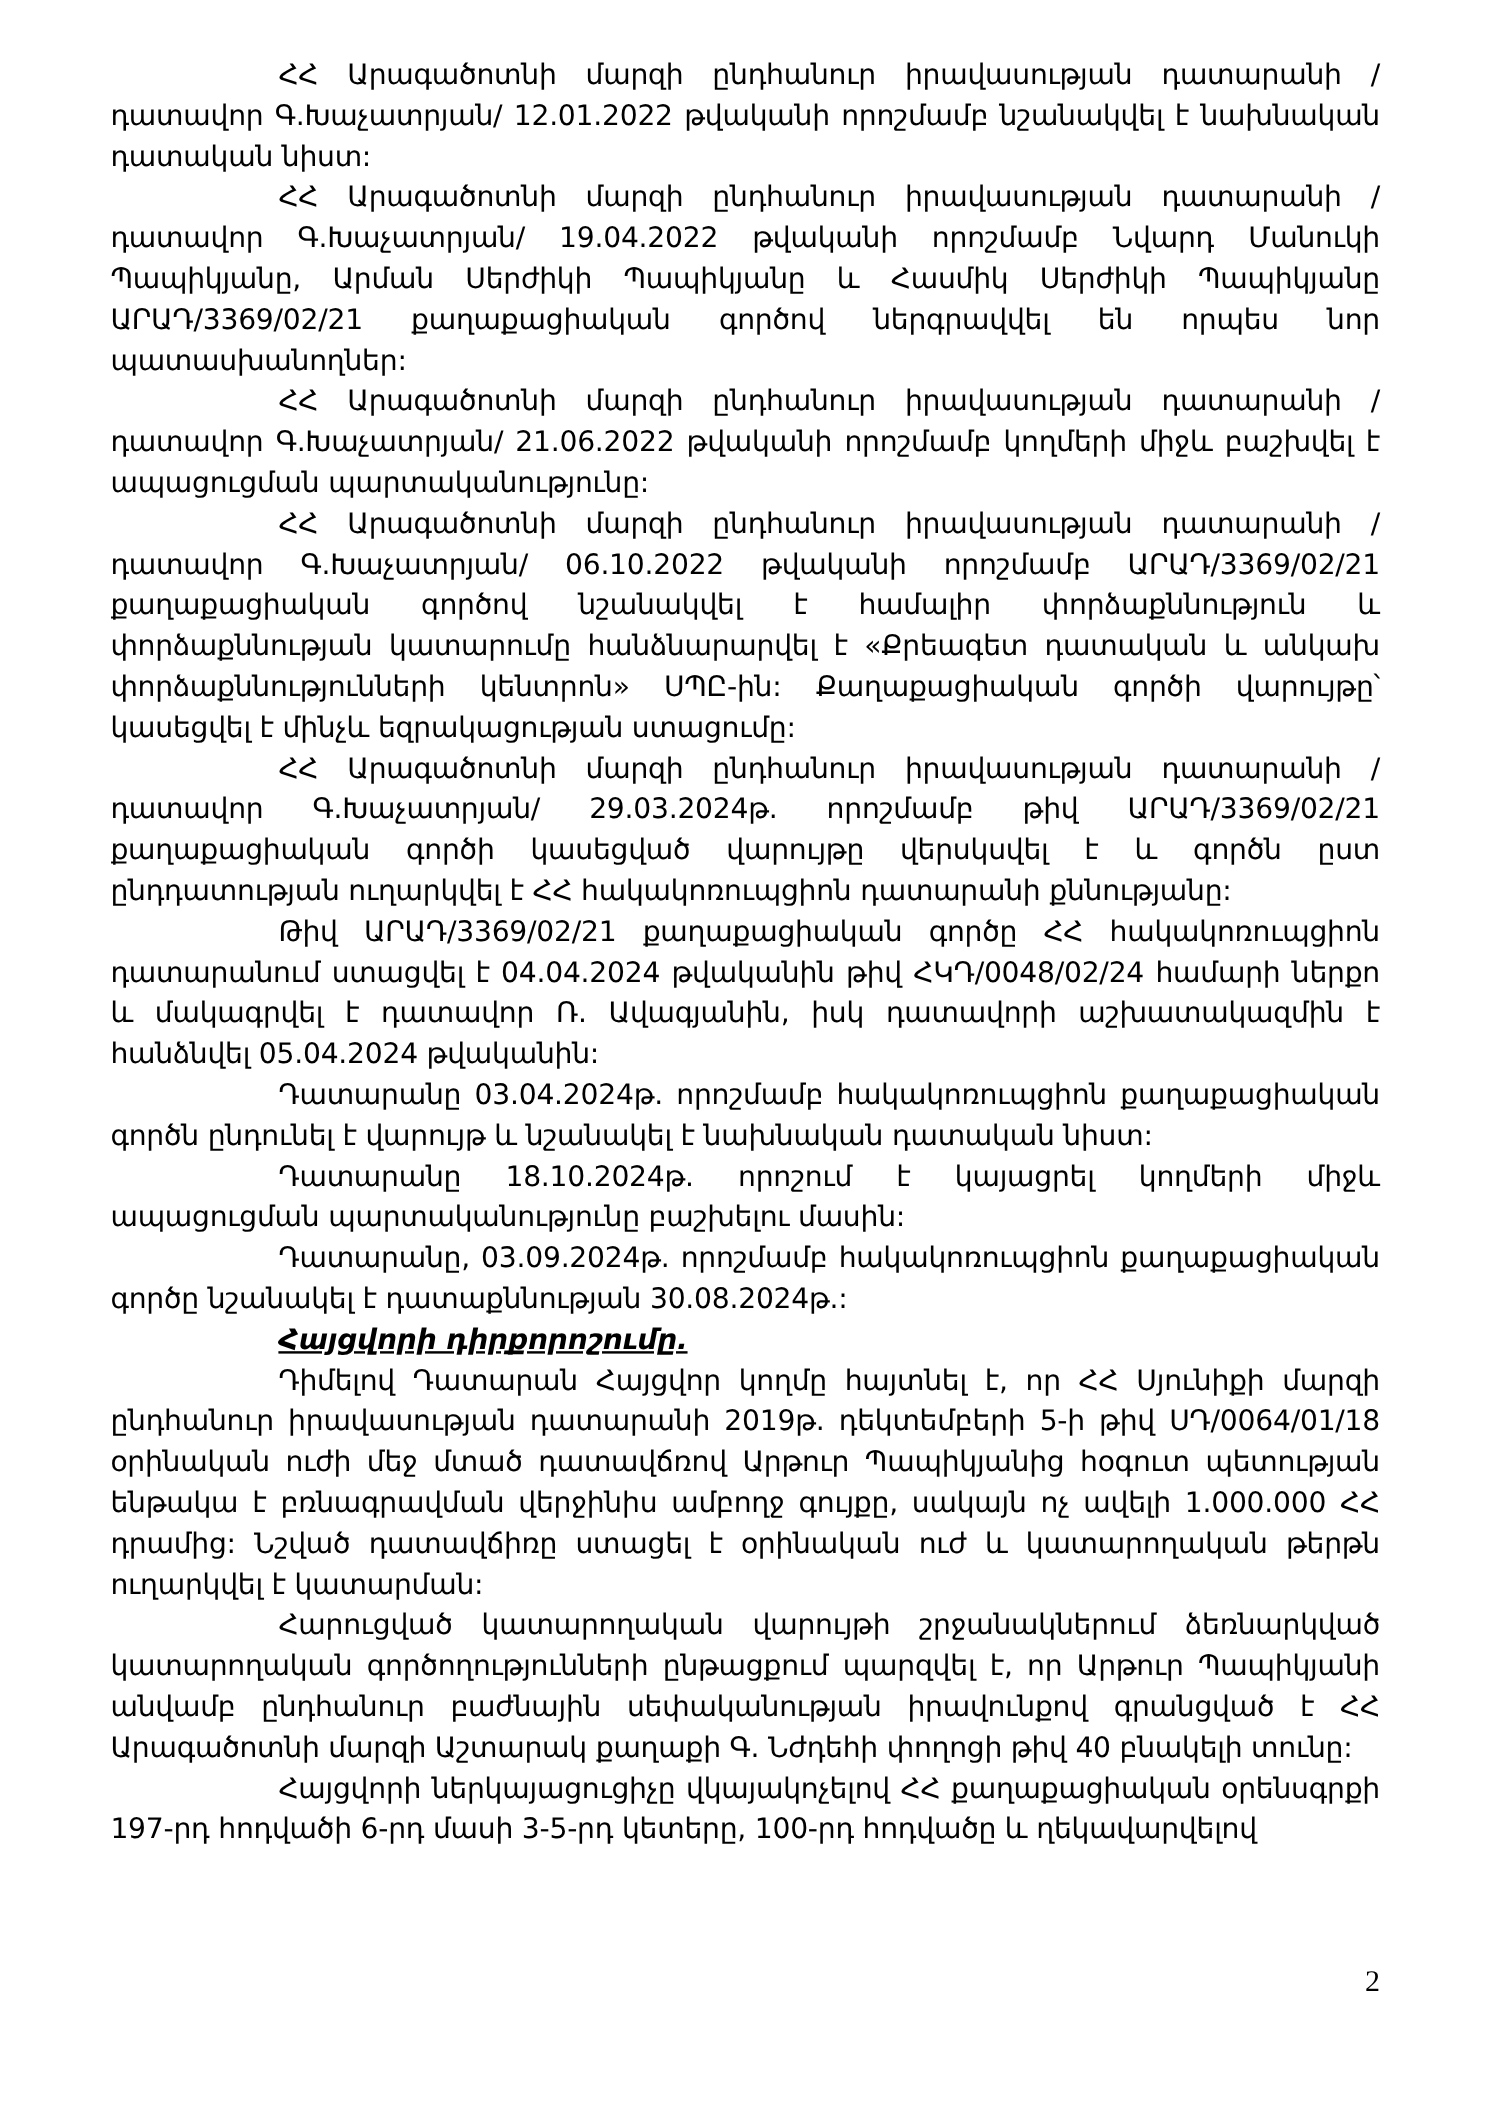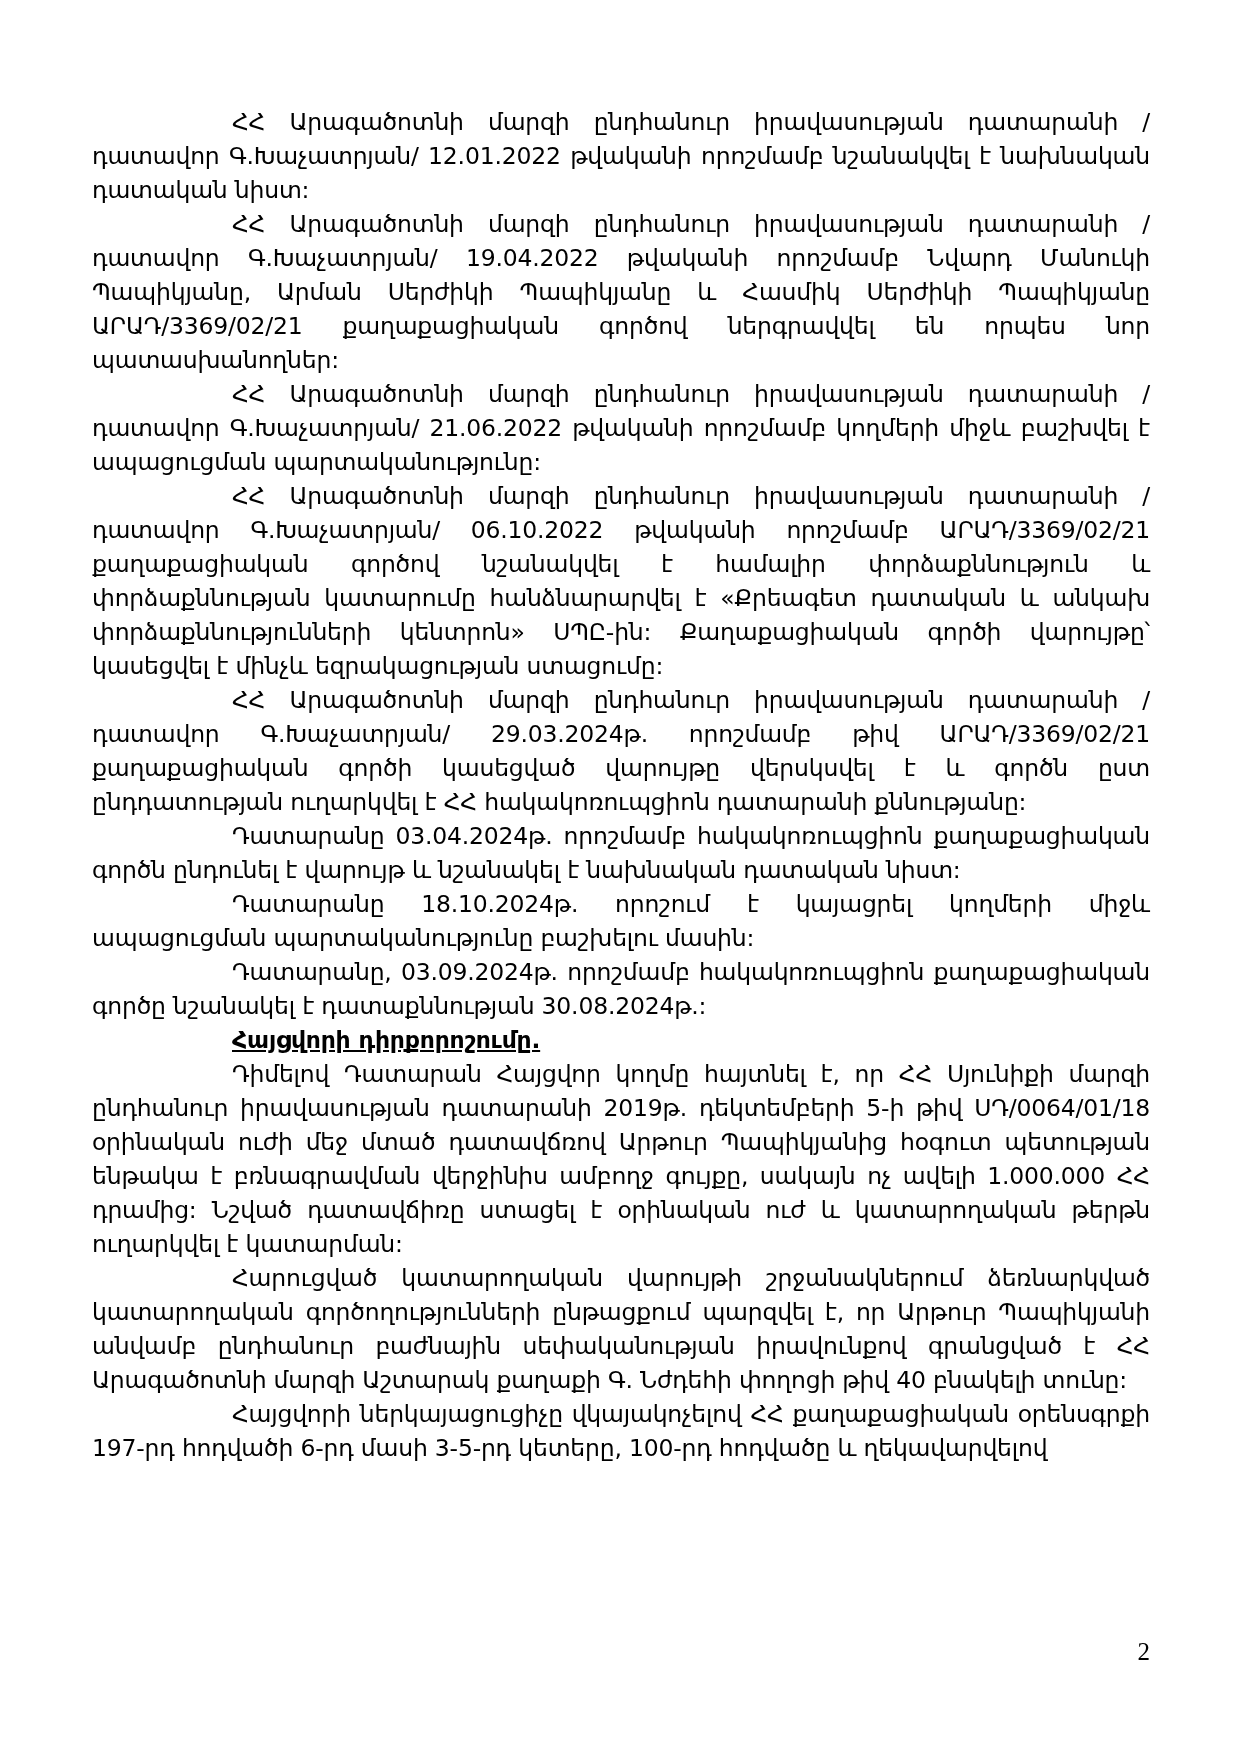--- a/index.html
+++ b/index.html
@@ -7,38 +7,39 @@
     padding: 0;
     background: #ffffff;
   }
   .page {
     position: relative;
     width: 1241px;
     height: 1755px;
     background: #ffffff;
     color: #000000;
     box-sizing: border-box;
-    padding: 105px 91px 0 92px;
+    padding: 45px 91px 0 92px;
     font-family: "DejaVu Sans", sans-serif;
     overflow: hidden;
   }
   .body-text {
     width: 100%;
   }
   .para {
     margin: 0;
     font-size: 23.5px;
     line-height: 34px;
     text-align: justify;
     text-justify: inter-word;
     text-indent: 140px;
     letter-spacing: -0.2px;
   }
   .para.heading {
     font-weight: bold;
+    font-style: italic;
     text-decoration: underline;
     text-align: left;
   }
   .page-number {
     position: absolute;
     right: 91px;
     top: 1638px;
     font-family: "Liberation Serif", serif;
     font-size: 25px;
     color: #000000;
@@ -47,20 +48,21 @@
 </head>
 <body>
 
 <div class="page">
   <div class="body-text">
       <p class="para">ՀՀ Արագածոտնի մարզի ընդհանուր իրավասության դատարանի /դատավոր Գ.Խաչատրյան/ 12.01.2022 թվականի որոշմամբ նշանակվել է նախնական դատական նիստ:</p>
       <p class="para">ՀՀ Արագածոտնի մարզի ընդհանուր իրավասության դատարանի /դատավոր Գ.Խաչատրյան/ 19.04.2022 թվականի որոշմամբ Նվարդ Մանուկի Պապիկյանը, Արման Սերժիկի Պապիկյանը և Հասմիկ Սերժիկի Պապիկյանը ԱՐԱԴ/3369/02/21 քաղաքացիական գործով ներգրավվել են որպես նոր պատասխանողներ:</p>
       <p class="para">ՀՀ Արագածոտնի մարզի ընդհանուր իրավասության դատարանի /դատավոր Գ.Խաչատրյան/ 21.06.2022 թվականի որոշմամբ կողմերի միջև բաշխվել է ապացուցման պարտականությունը:</p>
       <p class="para">ՀՀ Արագածոտնի մարզի ընդհանուր իրավասության դատարանի /դատավոր Գ.Խաչատրյան/ 06.10.2022 թվականի որոշմամբ ԱՐԱԴ/3369/02/21 քաղաքացիական գործով նշանակվել է համալիր փորձաքննություն և փորձաքննության կատարումը հանձնարարվել է «Քրեագետ դատական և անկախ փորձաքննությունների կենտրոն» ՍՊԸ-ին: Քաղաքացիական գործի վարույթը՝ կասեցվել է մինչև եզրակացության ստացումը:</p>
       <p class="para">ՀՀ Արագածոտնի մարզի ընդհանուր իրավասության դատարանի /դատավոր Գ.Խաչատրյան/ 29.03.2024թ. որոշմամբ թիվ ԱՐԱԴ/3369/02/21 քաղաքացիական գործի կասեցված վարույթը վերսկսվել է և գործն ըստ ընդդատության ուղարկվել է ՀՀ հակակոռուպցիոն դատարանի քննությանը:</p>
+      <p class="para">Թիվ ԱՐԱԴ/3369/02/21 քաղաքացիական գործը ՀՀ հակակոռուպցիոն դատարանում ստացվել է 04.04.2024 թվականին թիվ ՀԿԴ/0048/02/24 համարի ներքո և մակագրվել է դատավոր Ռ. Ավագյանին, իսկ դատավորի աշխատակազմին է հանձնվել 05.04.2024 թվականին:</p>
       <p class="para">Դատարանը 03.04.2024թ. որոշմամբ հակակոռուպցիոն քաղաքացիական գործն ընդունել է վարույթ և նշանակել է նախնական դատական նիստ:</p>
       <p class="para">Դատարանը 18.10.2024թ. որոշում է կայացրել կողմերի միջև ապացուցման պարտականությունը բաշխելու մասին:</p>
       <p class="para">Դատարանը, 03.09.2024թ. որոշմամբ հակակոռուպցիոն քաղաքացիական գործը նշանակել է դատաքննության 30.08.2024թ.:</p>
       <p class="para heading">Հայցվորի դիրքորոշումը.</p>
       <p class="para">Դիմելով Դատարան Հայցվոր կողմը հայտնել է, որ ՀՀ Սյունիքի մարզի ընդհանուր իրավասության դատարանի 2019թ. դեկտեմբերի 5-ի թիվ ՍԴ/0064/01/18 օրինական ուժի մեջ մտած դատավճռով Արթուր Պապիկյանից հօգուտ պետության ենթակա է բռնագրավման վերջինիս ամբողջ գույքը, սակայն ոչ ավելի 1.000.000 ՀՀ դրամից: Նշված դատավճիռը ստացել է օրինական ուժ և կատարողական թերթն ուղարկվել է կատարման:</p>
       <p class="para">Հարուցված կատարողական վարույթի շրջանակներում ձեռնարկված կատարողական գործողությունների ընթացքում պարզվել է, որ Արթուր Պապիկյանի անվամբ ընդհանուր բաժնային սեփականության իրավունքով գրանցված է ՀՀ Արագածոտնի մարզի Աշտարակ քաղաքի Գ. Նժդեհի փողոցի թիվ 40 բնակելի տունը:</p>
       <p class="para">Հայցվորի ներկայացուցիչը վկայակոչելով ՀՀ քաղաքացիական օրենսգրքի 197-րդ հոդվածի 6-րդ մասի 3-5-րդ կետերը, 100-րդ հոդվածը և ղեկավարվելով</p>
     </div>
   <div class="page-number">2</div>
 </div>

